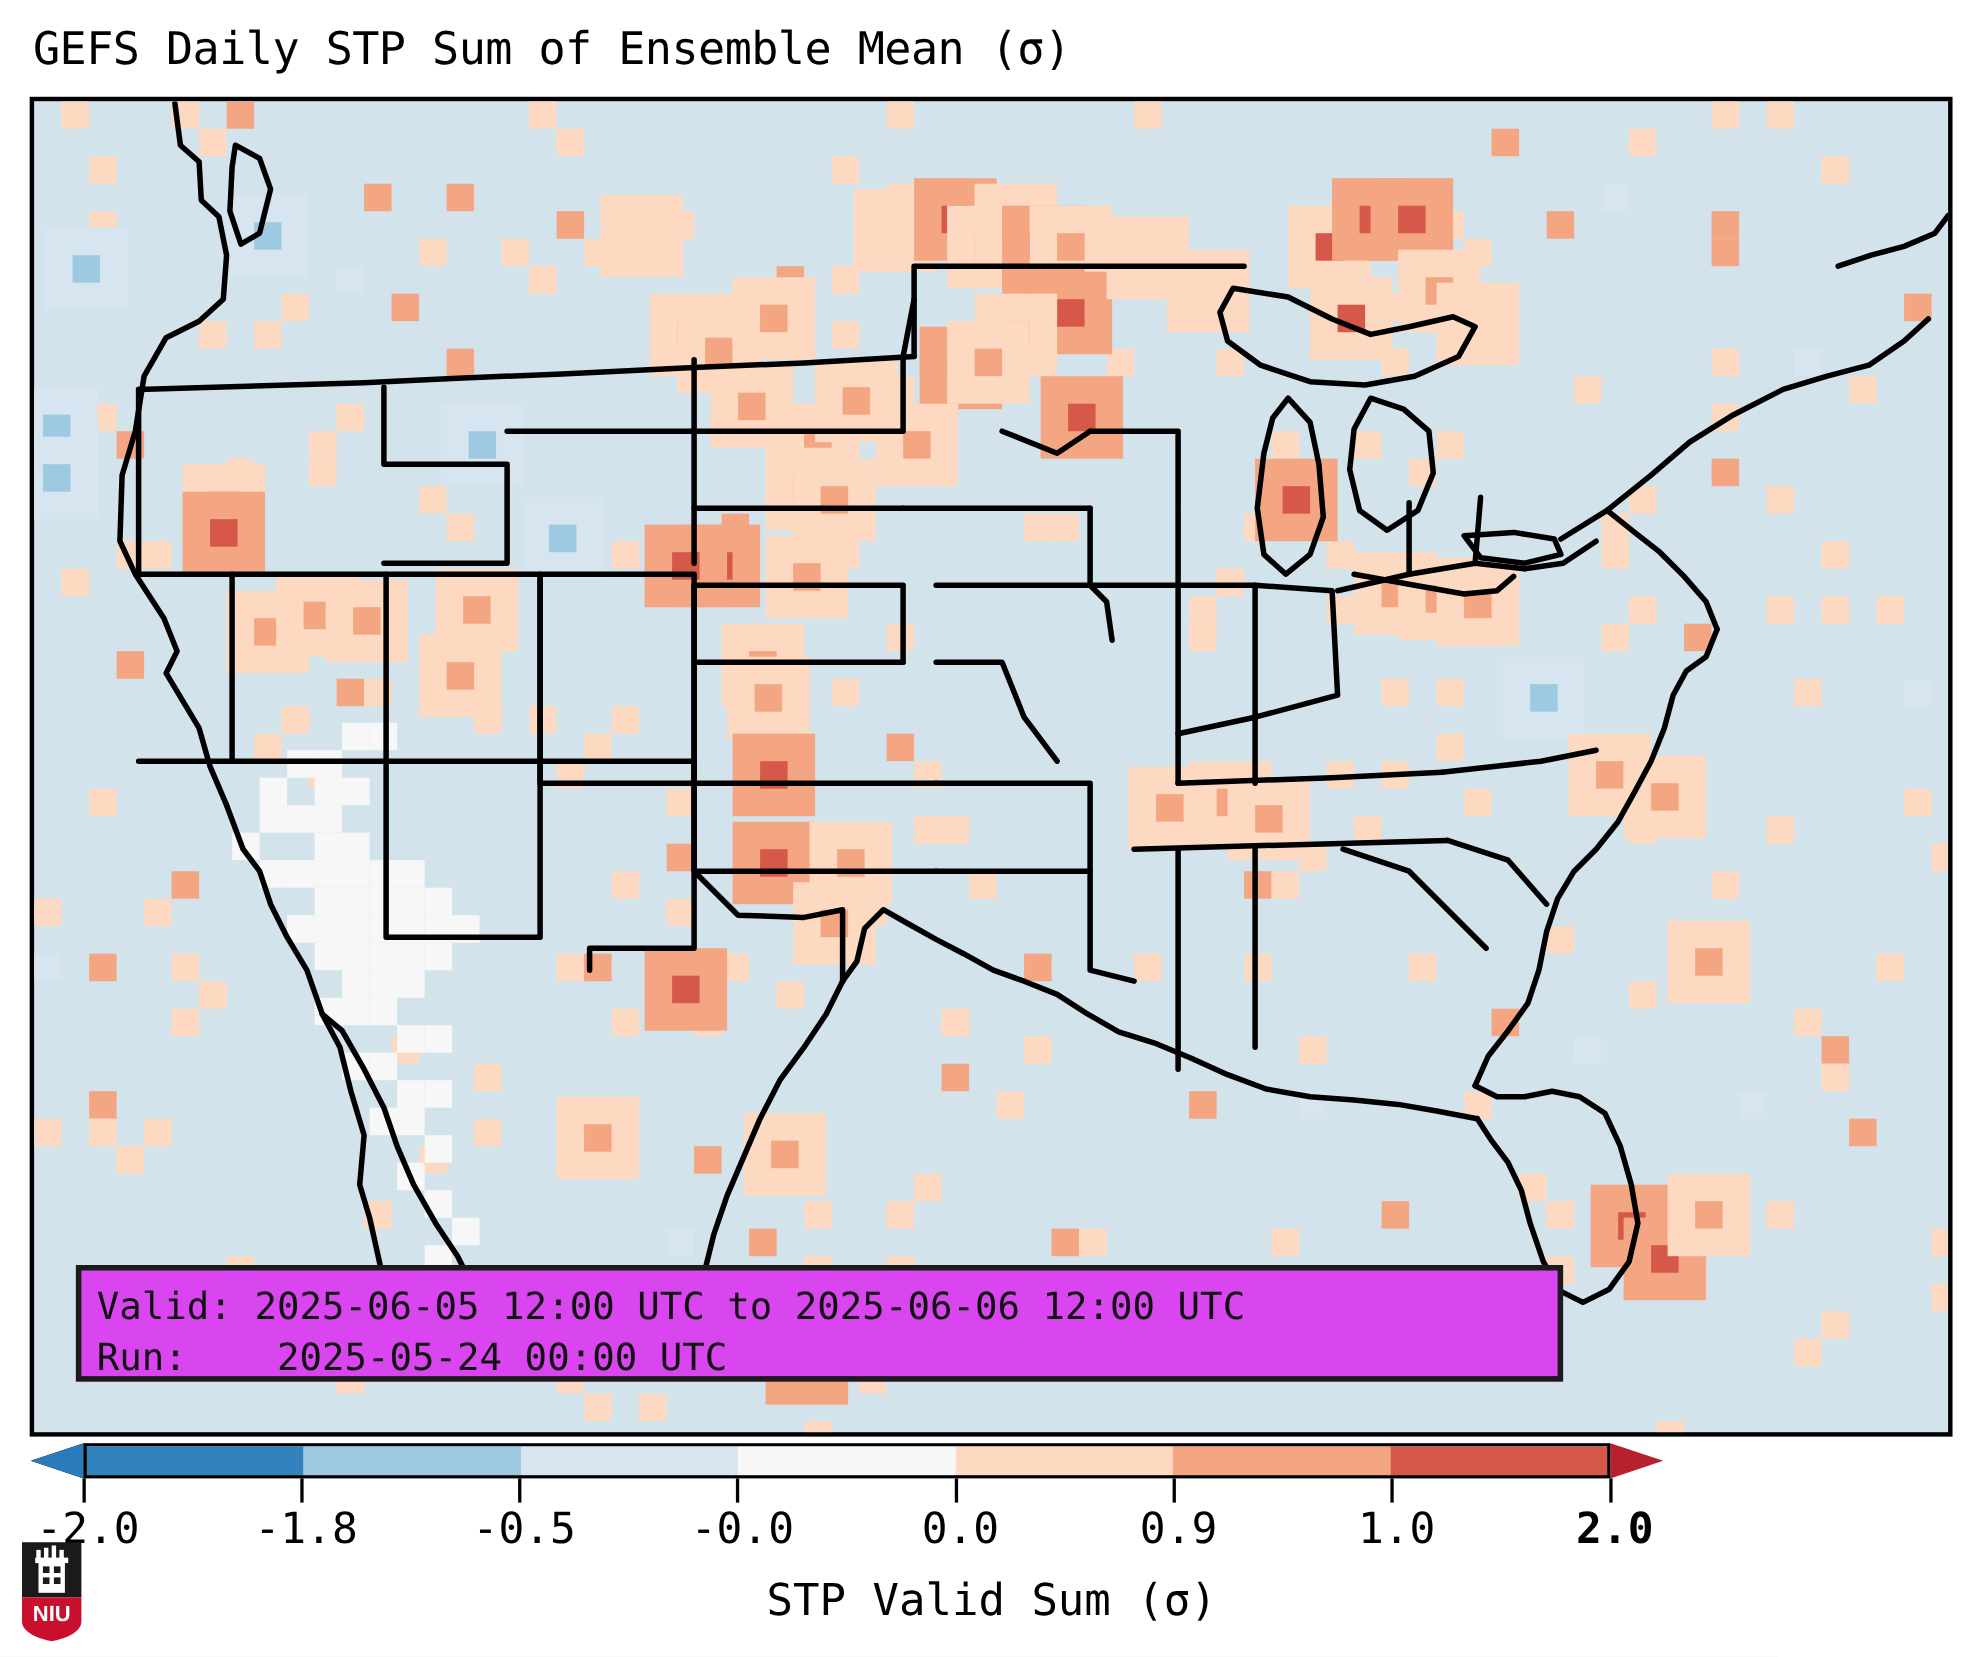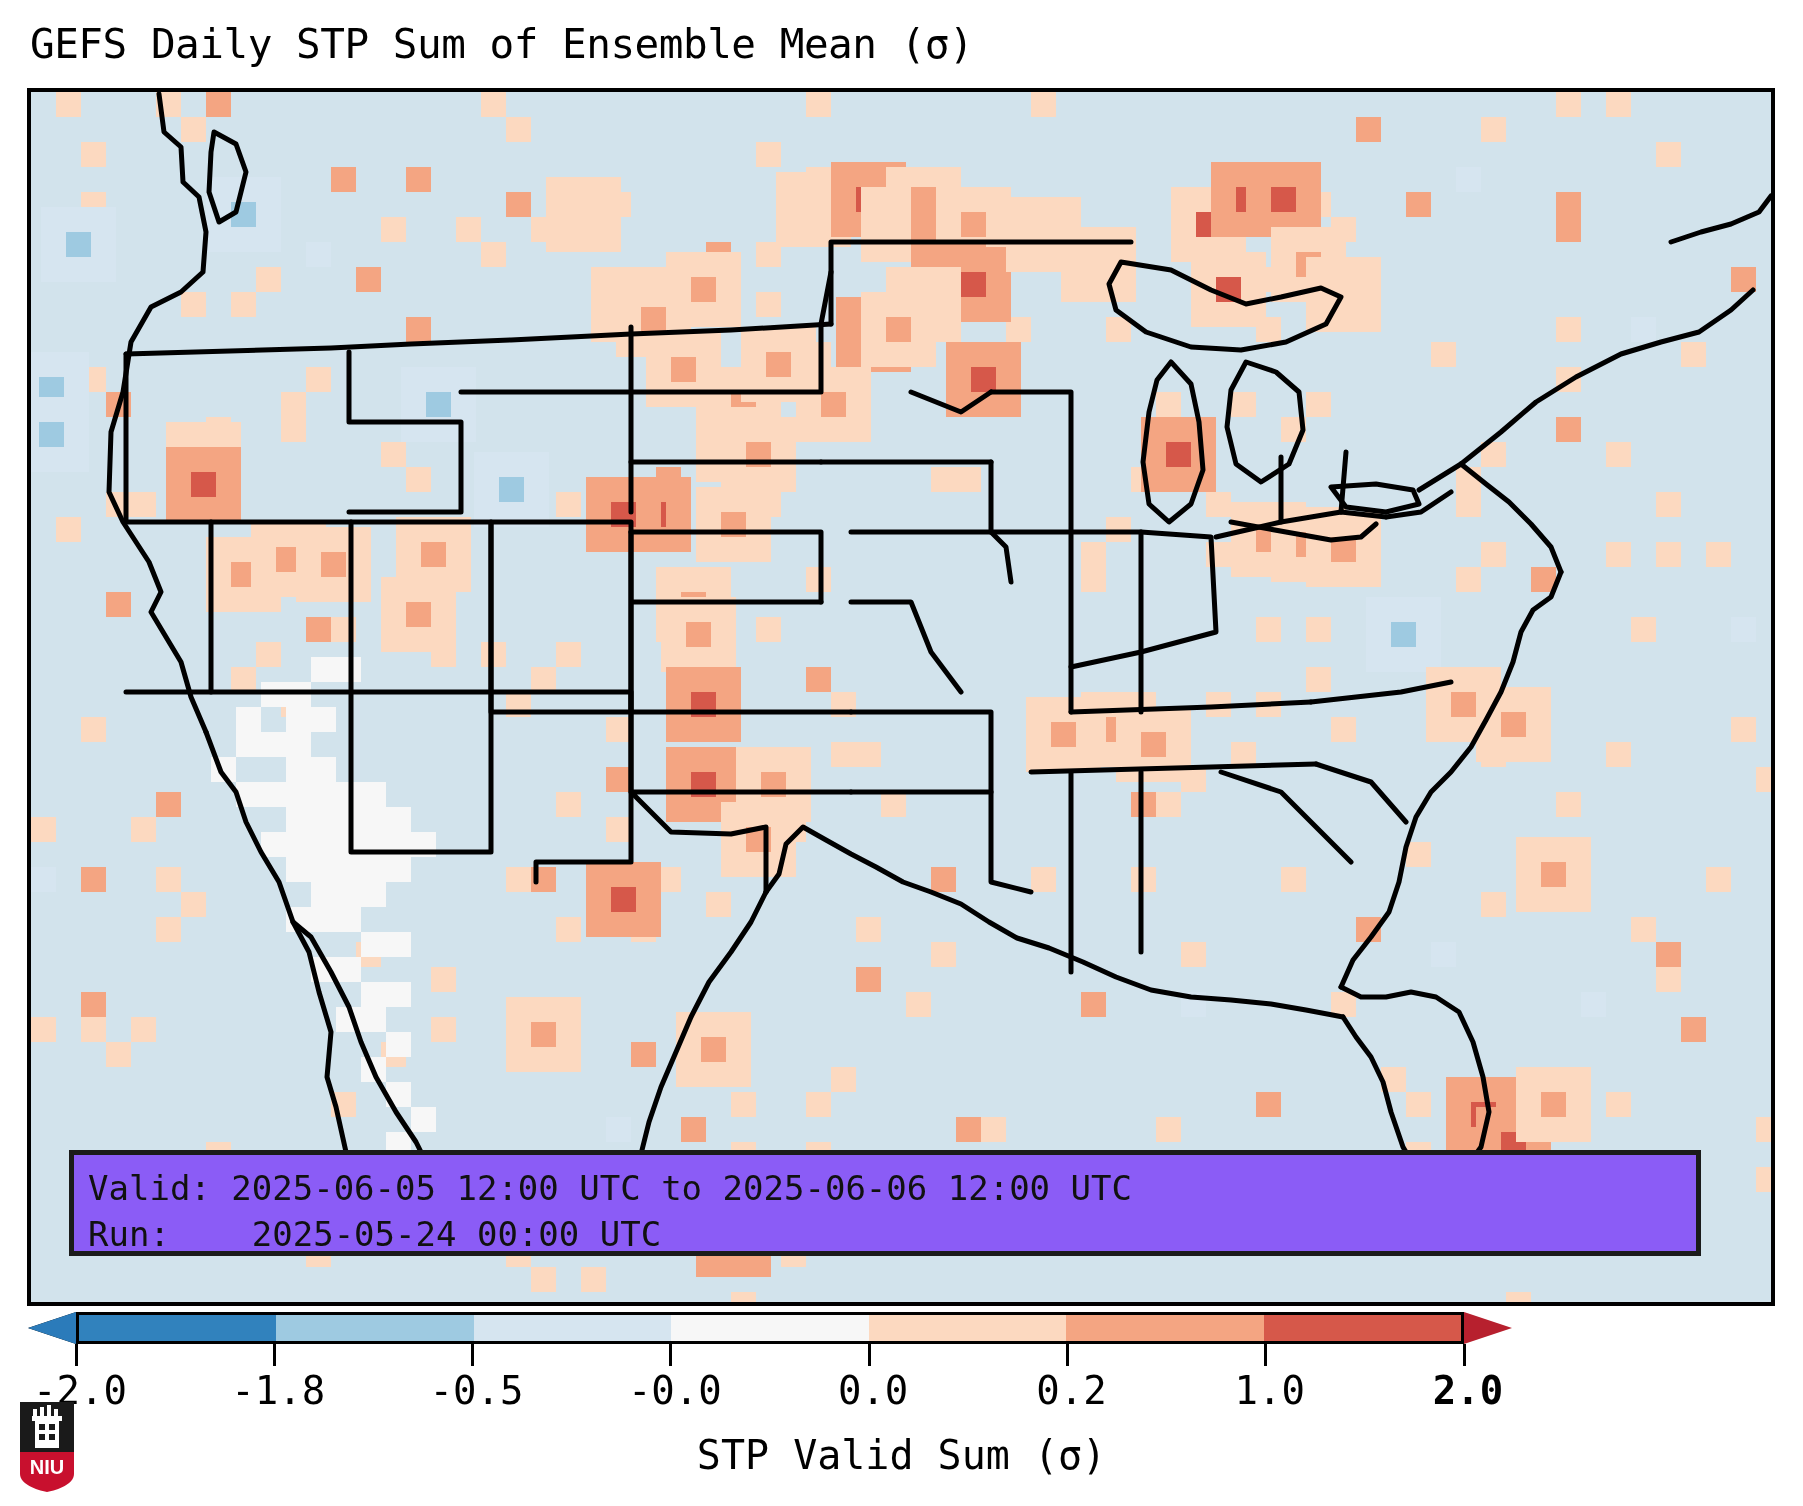--- a/index.html
+++ b/index.html
@@ -9,22 +9,22 @@
   #title{position:absolute;left:30px;top:20px;width:1740px;height:56px;
          font-size:41px;letter-spacing:-0.5px;color:#000000;white-space:nowrap;}
 
   #map-frame{position:absolute;left:27px;top:88px;width:1748px;height:1218px;
              border:4px solid #000;box-sizing:border-box;overflow:hidden;
              background:#d2e3ec;}
   #map-inner{position:absolute;left:0;top:0;width:100%;height:100%;}
   #grid-layer,#outline-layer{position:absolute;left:0;top:0;width:100%;height:100%;}
   #outline-layer{pointer-events:none;}
 
-  #infobox{position:absolute;left:38px;top:1058px;width:1632px;height:106px;
-           background:#8b5cf6;border:5px solid #1b1b1b;box-sizing:border-box;
+  #infobox{position:absolute;left:38px;top:1058px;width:1352px;height:106px;
+           background:#d946ef;border:5px solid #1b1b1b;box-sizing:border-box;
            padding:10px 14px 0 14px;z-index:8;}
   .info-line{font-size:34px;line-height:46px;color:#111;white-space:pre;}
 
   #cbar-wrap{position:absolute;left:0;top:1312px;width:1803px;height:40px;}
   #cbar{position:absolute;left:76px;top:0;width:1388px;height:32px;
         border:3px solid #000;box-sizing:border-box;display:flex;}
   #cbar .band{height:100%;}
   .cbar-arrow{position:absolute;top:0;width:0;height:0;}
   #cbar-arrow-left{left:28px;border-top:16px solid transparent;
        border-bottom:16px solid transparent;border-right:48px solid #2b7bba;
@@ -595,21 +595,21 @@
     <div class="tick" style="left: 1065.93px;"></div>
     <div class="tick" style="left: 1264.21px;"></div>
     <div class="tick" style="left: 1462.5px;"></div>
   </div>
 <div id="ticklabels">
     <div class="ticklabel" style="left: 76px;">-2.0</div>
     <div class="ticklabel" style="left: 274.286px;">-1.8</div>
     <div class="ticklabel" style="left: 472.571px;">-0.5</div>
     <div class="ticklabel" style="left: 670.857px;">-0.0</div>
     <div class="ticklabel" style="left: 869.143px;">0.0</div>
-    <div class="ticklabel" style="left: 1067.43px;">0.2</div>
+    <div class="ticklabel" style="left: 1067.43px;">0.9</div>
     <div class="ticklabel" style="left: 1265.71px;">1.0</div>
     <div class="ticklabel" style="left: 1464px; font-weight: bold;">2.0</div>
   </div>
 <div id="xlabel">STP Valid Sum (σ)</div>
 
 <svg id="niu-logo" viewBox="0 0 62 92">
   <path d="M4 2 H58 V52 H4 Z" fill="#1a1a1a"></path>
   <path d="M4 52 H58 V74 C58 84 42 90 31 92 C20 90 4 84 4 74 Z" fill="#c8102e"></path>
   <g fill="#ffffff">
     <rect x="19" y="20" width="24" height="28"></rect>

